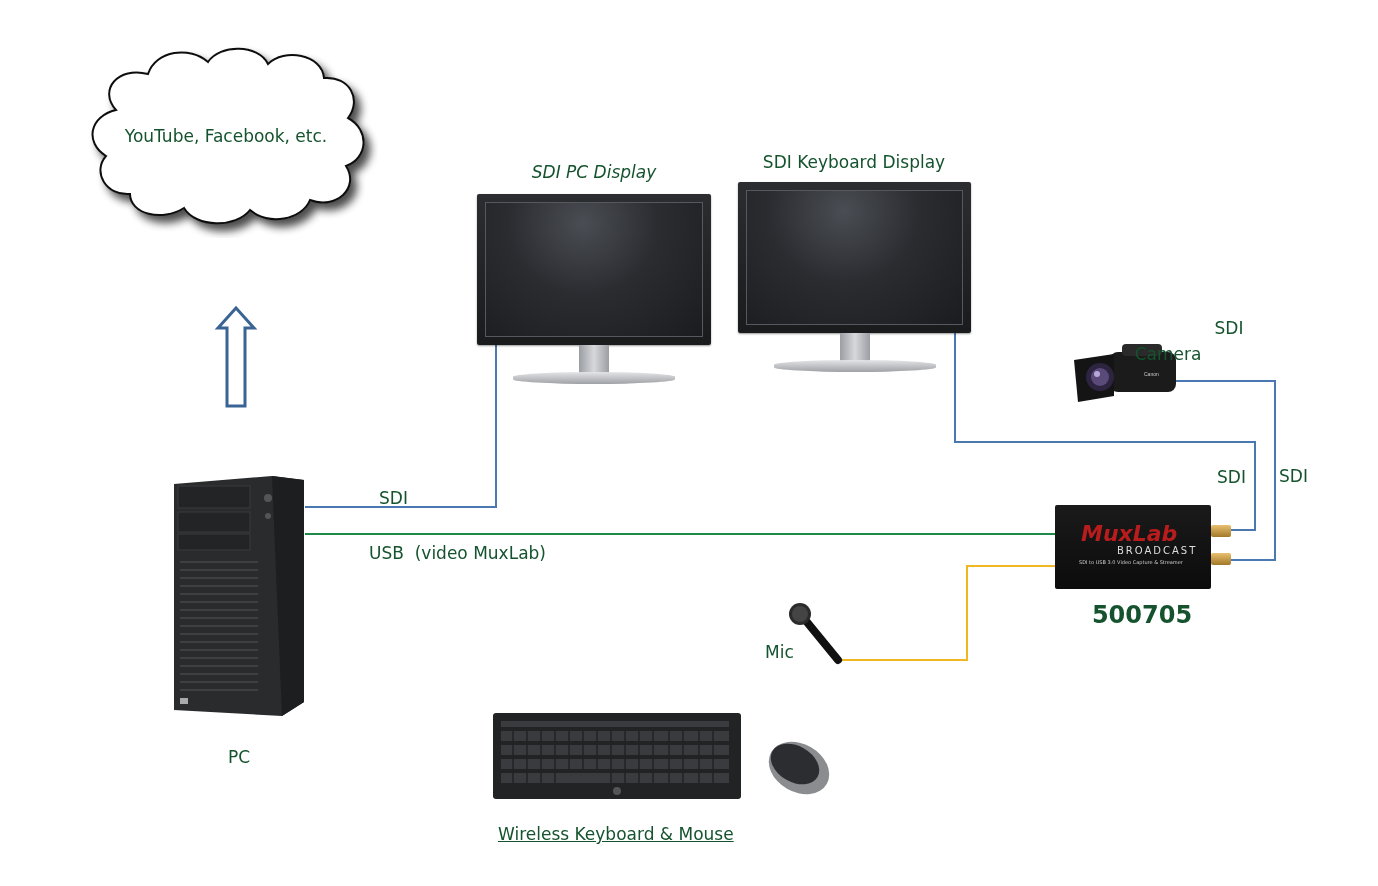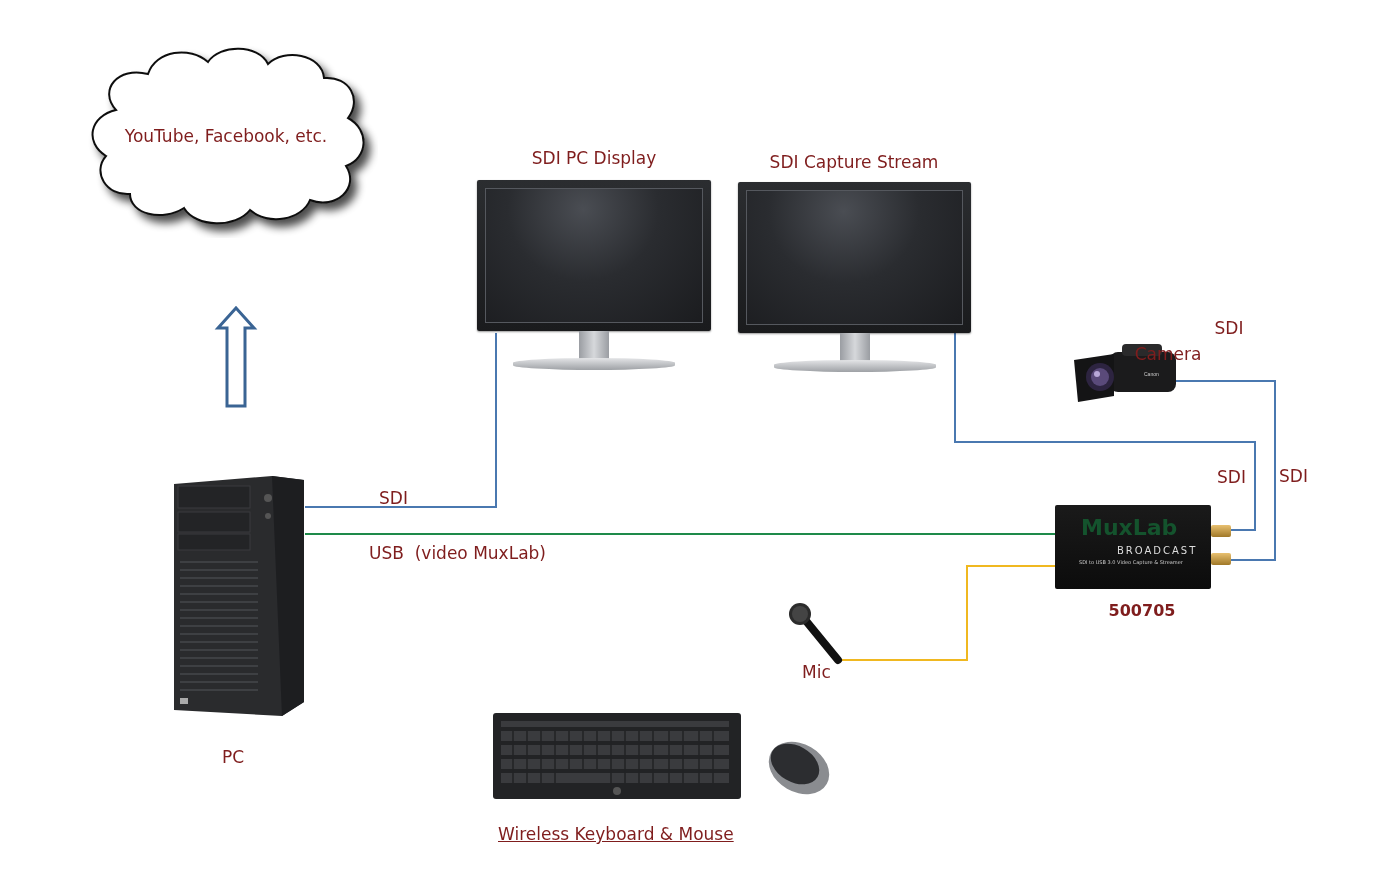--- a/index.html
+++ b/index.html
@@ -1,19 +1,19 @@
 <!DOCTYPE html>
 <html><head>
 <meta charset="utf-8">
 <style>
   html, body { margin:0; padding:0; background:#ffffff; }
   body { width:1378px; height:886px; position:relative; overflow:hidden;
          font-family:"DejaVu Sans", "Liberation Sans", sans-serif; color:#1a1a1a; }
   .abs { position:absolute; }
-  .lbl { position:absolute; font-size:17px; white-space:nowrap; color:#7f1d1d; }
+  .lbl { position:absolute; font-size:17px; white-space:nowrap; color:#14532d; }
   .center { text-align:center; transform:translateX(-50%); }
   svg.wires { position:absolute; left:0; top:0; }
   .monitor { position:absolute; }
   .bezel { position:absolute; background:linear-gradient(#2b2d30,#1a1b1d); border-radius:2px;
            box-shadow:0 1px 2px rgba(0,0,0,.4); }
   .screen { position:absolute; left:8px; top:8px; right:8px; bottom:8px;
             background:radial-gradient(ellipse at 45% 15%, #4a4d53 0%, #2a2c30 45%, #1b1c1f 100%);
             border:1px solid #55585e; }
   .neck { position:absolute; background:linear-gradient(90deg,#9a9da2,#d6d8db,#9a9da2); }
   .foot { position:absolute; background:linear-gradient(#e4e5e7,#9ea1a5); border-radius:50%/40%; }
@@ -46,31 +46,31 @@
           </feMerge>
       </filter>
     </defs>
     <path filter="url(#cs)" fill="#ffffff" stroke="#111" stroke-width="2" d="M38,72 C20,52 40,28 70,36 C78,12 112,8 130,24 C142,6 180,6 190,26 C206,10 244,16 246,40
          C272,38 284,62 270,80 C292,92 290,120 268,128 C282,150 258,172 232,162 C224,182 190,188 172,172
          C158,190 118,190 106,170 C84,184 52,176 52,156 C28,158 14,134 28,118 C6,104 12,78 38,72 Z"></path>
   </svg>
   <div class="lbl center" style="left:148px;top:88px;">YouTube, Facebook, etc.</div>
 </div>
 
-<div class="monitor" style="left:477px;top:148px;width:242px;height:225px;">
+<div class="monitor" style="left:477px;top:162px;width:242px;height:225px;font-style:italic;">
   <div class="lbl center" style="left:117px;top:0;">SDI PC Display</div>
   <div class="bezel" style="left:0;top:32px;width:234px;height:151px;">
       <div class="screen"></div>
     </div>
   <div class="neck" style="left:102px;top:183px;width:30px;height:30px;"></div>
   <div class="foot" style="left:36px;top:210px;width:162px;height:12px;"></div>
 </div>
 
 <div class="monitor" style="left:738px;top:150px;width:233px;height:225px;">
-  <div class="lbl center" style="left:116px;top:2px;">SDI Capture Stream</div>
+  <div class="lbl center" style="left:116px;top:2px;">SDI Keyboard Display</div>
   <div class="bezel" style="left:0;top:32px;width:233px;height:151px;">
       <div class="screen"></div>
     </div>
   <div class="neck" style="left:102px;top:183px;width:30px;height:30px;"></div>
   <div class="foot" style="left:36px;top:210px;width:162px;height:12px;"></div>
 </div>
 
 <div class="abs" style="left:1070px;top:340px;width:110px;height:68px;">
   <svg width="110" height="68">
     <rect x="40" y="12" width="66" height="40" rx="8" fill="#1b1b1c"></rect>
@@ -109,45 +109,45 @@
         <line x1="8" y1="194" x2="86" y2="194"></line>
       <line x1="8" y1="202" x2="86" y2="202"></line>
         <line x1="8" y1="210" x2="86" y2="210"></line>
       <line x1="8" y1="218" x2="86" y2="218"></line>
     </g>
     <circle cx="96" cy="26" r="4" fill="#555"></circle>
     <circle cx="96" cy="44" r="3" fill="#555"></circle>
     <rect x="8" y="226" width="8" height="6" fill="#aaa"></rect>
   </svg>
 </div>
-<div class="lbl center" style="left:233px;top:747px;">PC</div>
+<div class="lbl center" style="left:239px;top:747px;">PC</div>
 
 <div class="lbl" style="left:379px;top:488px;">SDI</div>
 <div class="lbl" style="left:369px;top:543px;white-space:pre;">USB  (video MuxLab)</div>
 <div class="lbl" style="left:1217px;top:467px;">SDI</div>
 <div class="lbl" style="left:1279px;top:466px;">SDI</div>
 
 <div class="abs" style="left:1055px;top:505px;width:180px;height:84px;">
   <div class="abs" style="left:0;top:0;width:156px;height:84px;background:linear-gradient(#1a1a1a,#0c0c0c);border-radius:2px;"></div>
-  <div class="abs" style="left:26px;top:10px;font-size:22px;font-weight:bold;color:#14532d;font-family:'DejaVu Sans',sans-serif;">MuxLab</div>
+  <div class="abs" style="left:26px;top:16px;font-size:22px;font-weight:bold;font-style:italic;color:#b91c1c;font-family:'DejaVu Sans',sans-serif;">MuxLab</div>
   <div class="abs" style="left:62px;top:40px;font-size:10px;letter-spacing:2px;color:#ddd;">BROADCAST</div>
   <div class="abs" style="left:24px;top:54px;font-size:5px;color:#ccc;">SDI to USB 3.0 Video Capture &amp; Streamer</div>
   <div class="abs" style="left:156px;top:20px;width:20px;height:12px;background:linear-gradient(#e8c070,#a07828);border-radius:2px;"></div>
   <div class="abs" style="left:156px;top:48px;width:20px;height:12px;background:linear-gradient(#e8c070,#a07828);border-radius:2px;"></div>
 </div>
-<div class="lbl center" style="left:1142px;top:601px;font-size:16px;font-weight:bold;">500705</div>
+<div class="lbl center" style="left:1142px;top:601px;font-size:24px;font-weight:bold;">500705</div>
 
 <div class="abs" style="left:786px;top:600px;width:60px;height:66px;">
   <svg width="60" height="66">
     <line x1="16" y1="16" x2="52" y2="60" stroke="#111" stroke-width="8" stroke-linecap="round"></line>
     <circle cx="14" cy="14" r="11" fill="#2b2b2b"></circle>
     <circle cx="14" cy="14" r="8" fill="#555" opacity=".6"></circle>
   </svg>
 </div>
-<div class="lbl" style="left:802px;top:642px;margin-top:20px;">Mic</div>
+<div class="lbl" style="left:765px;top:642px;">Mic</div>
 
 <div class="abs" style="left:493px;top:713px;width:248px;height:86px;background:#222325;border-radius:3px;">
   <svg width="248" height="86">
     <g fill="#3a3b3e">
       <rect x="8" y="8" width="228" height="6"></rect>
       <rect x="8" y="18" width="228" height="10"></rect>
       <rect x="8" y="32" width="228" height="10"></rect>
       <rect x="8" y="46" width="228" height="10"></rect>
       <rect x="8" y="60" width="228" height="10"></rect>
     </g>

